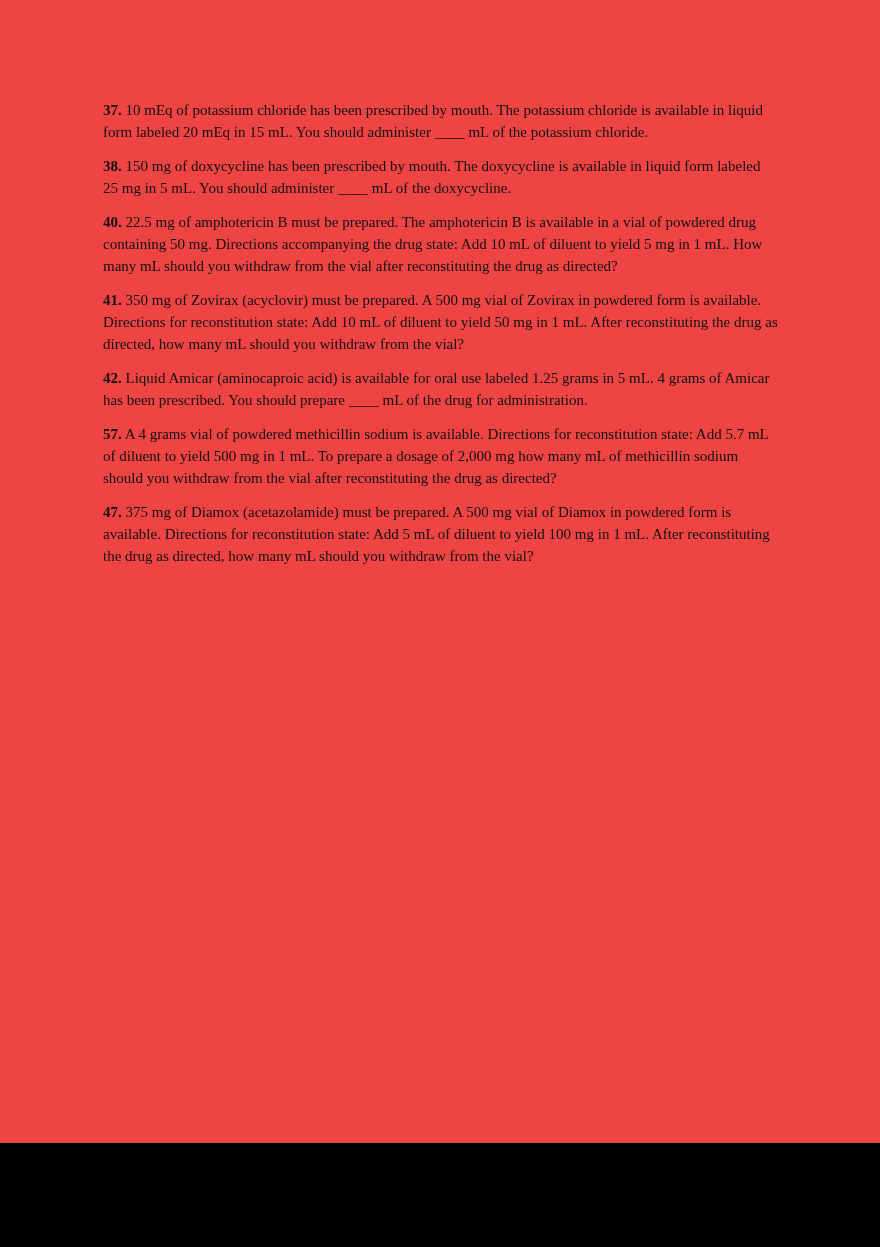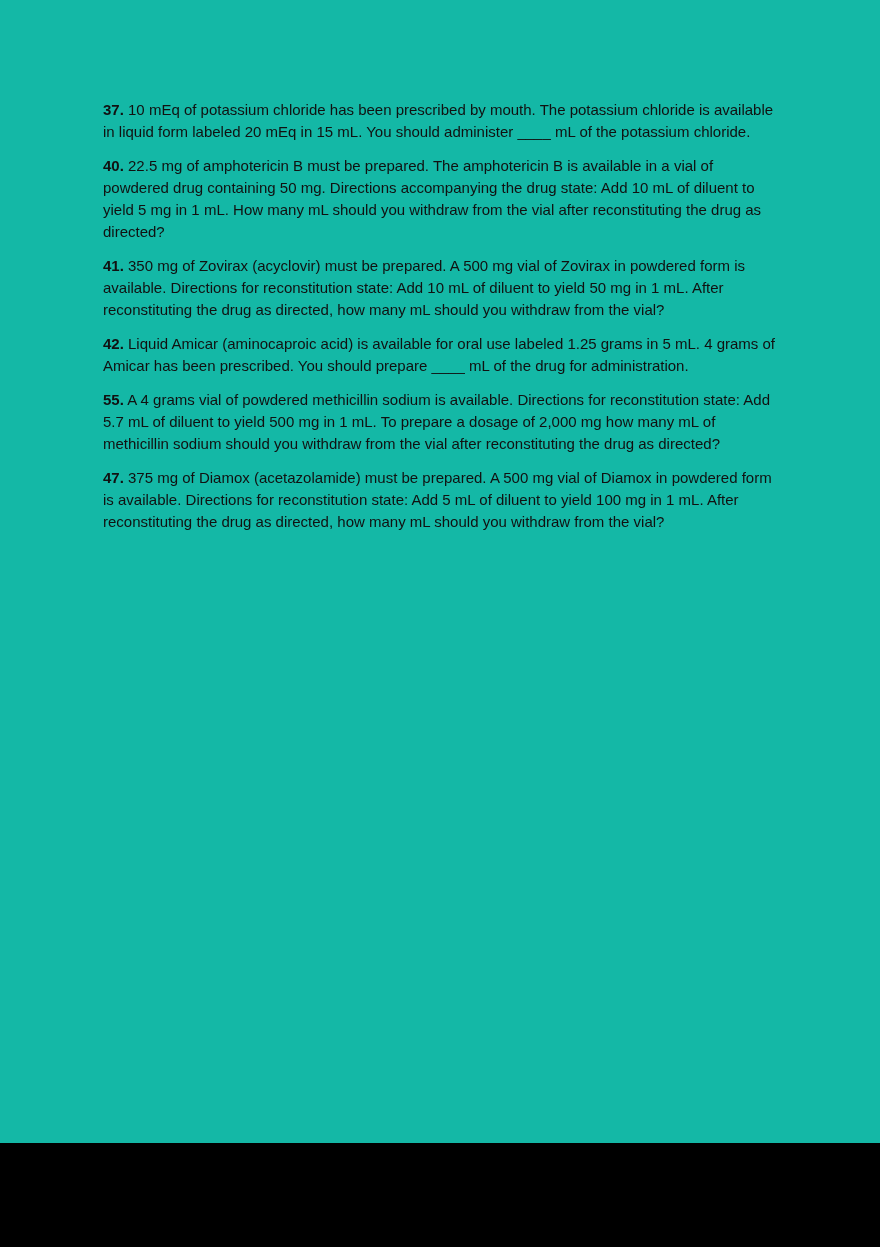--- a/index.html
+++ b/index.html
@@ -1,23 +1,23 @@
 <!DOCTYPE html>
 <html><head>
 <meta charset="utf-8">
 <style>
   * { margin: 0; padding: 0; box-sizing: border-box; }
   html, body { background: #ffffff; }
   .screen {
     position: relative;
     width: 880px;
     height: 1247px;
-    background: #14b8a6;
+    background: #ef4444;
     overflow: hidden;
-    font-family: Liberation Sans, sans-serif;
+    font-family: Liberation Serif, serif;
   }
   .page-content {
     position: absolute;
     left: 103px;
     top: 99px;
     width: 676px;
     color: #111111;
     font-size: 15px;
     line-height: 22px;
   }
@@ -38,30 +38,31 @@
   }
 </style>
 </head>
 <body>
 
 <div class="screen">
   <div class="page-content">
 
     <p class="question"><strong class="q-num">37.</strong> <span>10 mEq of potassium chloride has been prescribed by mouth. The potassium chloride is available in liquid form labeled 20 mEq in 15 mL. You should administer ____ mL of the potassium chloride.</span></p>
 
+    <p class="question"><strong class="q-num">38.</strong> <span>150 mg of doxycycline has been prescribed by mouth. The doxycycline is available in liquid form labeled 25 mg in 5 mL. You should administer ____ mL of the doxycycline.</span></p>
 
 
     <p class="question"><strong class="q-num">40.</strong> <span>22.5 mg of amphotericin B must be prepared. The amphotericin B is available in a vial of powdered drug containing 50 mg. Directions accompanying the drug state: Add 10 mL of diluent to yield 5 mg in 1 mL. How many mL should you withdraw from the vial after reconstituting the drug as directed?</span></p>
 
     <p class="question"><strong class="q-num">41.</strong> <span>350 mg of Zovirax (acyclovir) must be prepared. A 500 mg vial of Zovirax in powdered form is available. Directions for reconstitution state: Add 10 mL of diluent to yield 50 mg in 1 mL. After reconstituting the drug as directed, how many mL should you withdraw from the vial?</span></p>
 
     <p class="question"><strong class="q-num">42.</strong> <span>Liquid Amicar (aminocaproic acid) is available for oral use labeled 1.25 grams in 5 mL. 4 grams of Amicar has been prescribed. You should prepare ____ mL of the drug for administration.</span></p>
 
 
-    <p class="question"><strong class="q-num">55.</strong> <span>A 4 grams vial of powdered methicillin sodium is available. Directions for reconstitution state: Add 5.7 mL of diluent to yield 500 mg in 1 mL. To prepare a dosage of 2,000 mg how many mL of methicillin sodium should you withdraw from the vial after reconstituting the drug as directed?</span></p>
+    <p class="question"><strong class="q-num">57.</strong> <span>A 4 grams vial of powdered methicillin sodium is available. Directions for reconstitution state: Add 5.7 mL of diluent to yield 500 mg in 1 mL. To prepare a dosage of 2,000 mg how many mL of methicillin sodium should you withdraw from the vial after reconstituting the drug as directed?</span></p>
 
 
 
     <p class="question"><strong class="q-num">47.</strong> <span>375 mg of Diamox (acetazolamide) must be prepared. A 500 mg vial of Diamox in powdered form is available. Directions for reconstitution state: Add 5 mL of diluent to yield 100 mg in 1 mL. After reconstituting the drug as directed, how many mL should you withdraw from the vial?</span></p>
 
   </div>
 
   <div class="footer-band"></div>
 </div>
 

